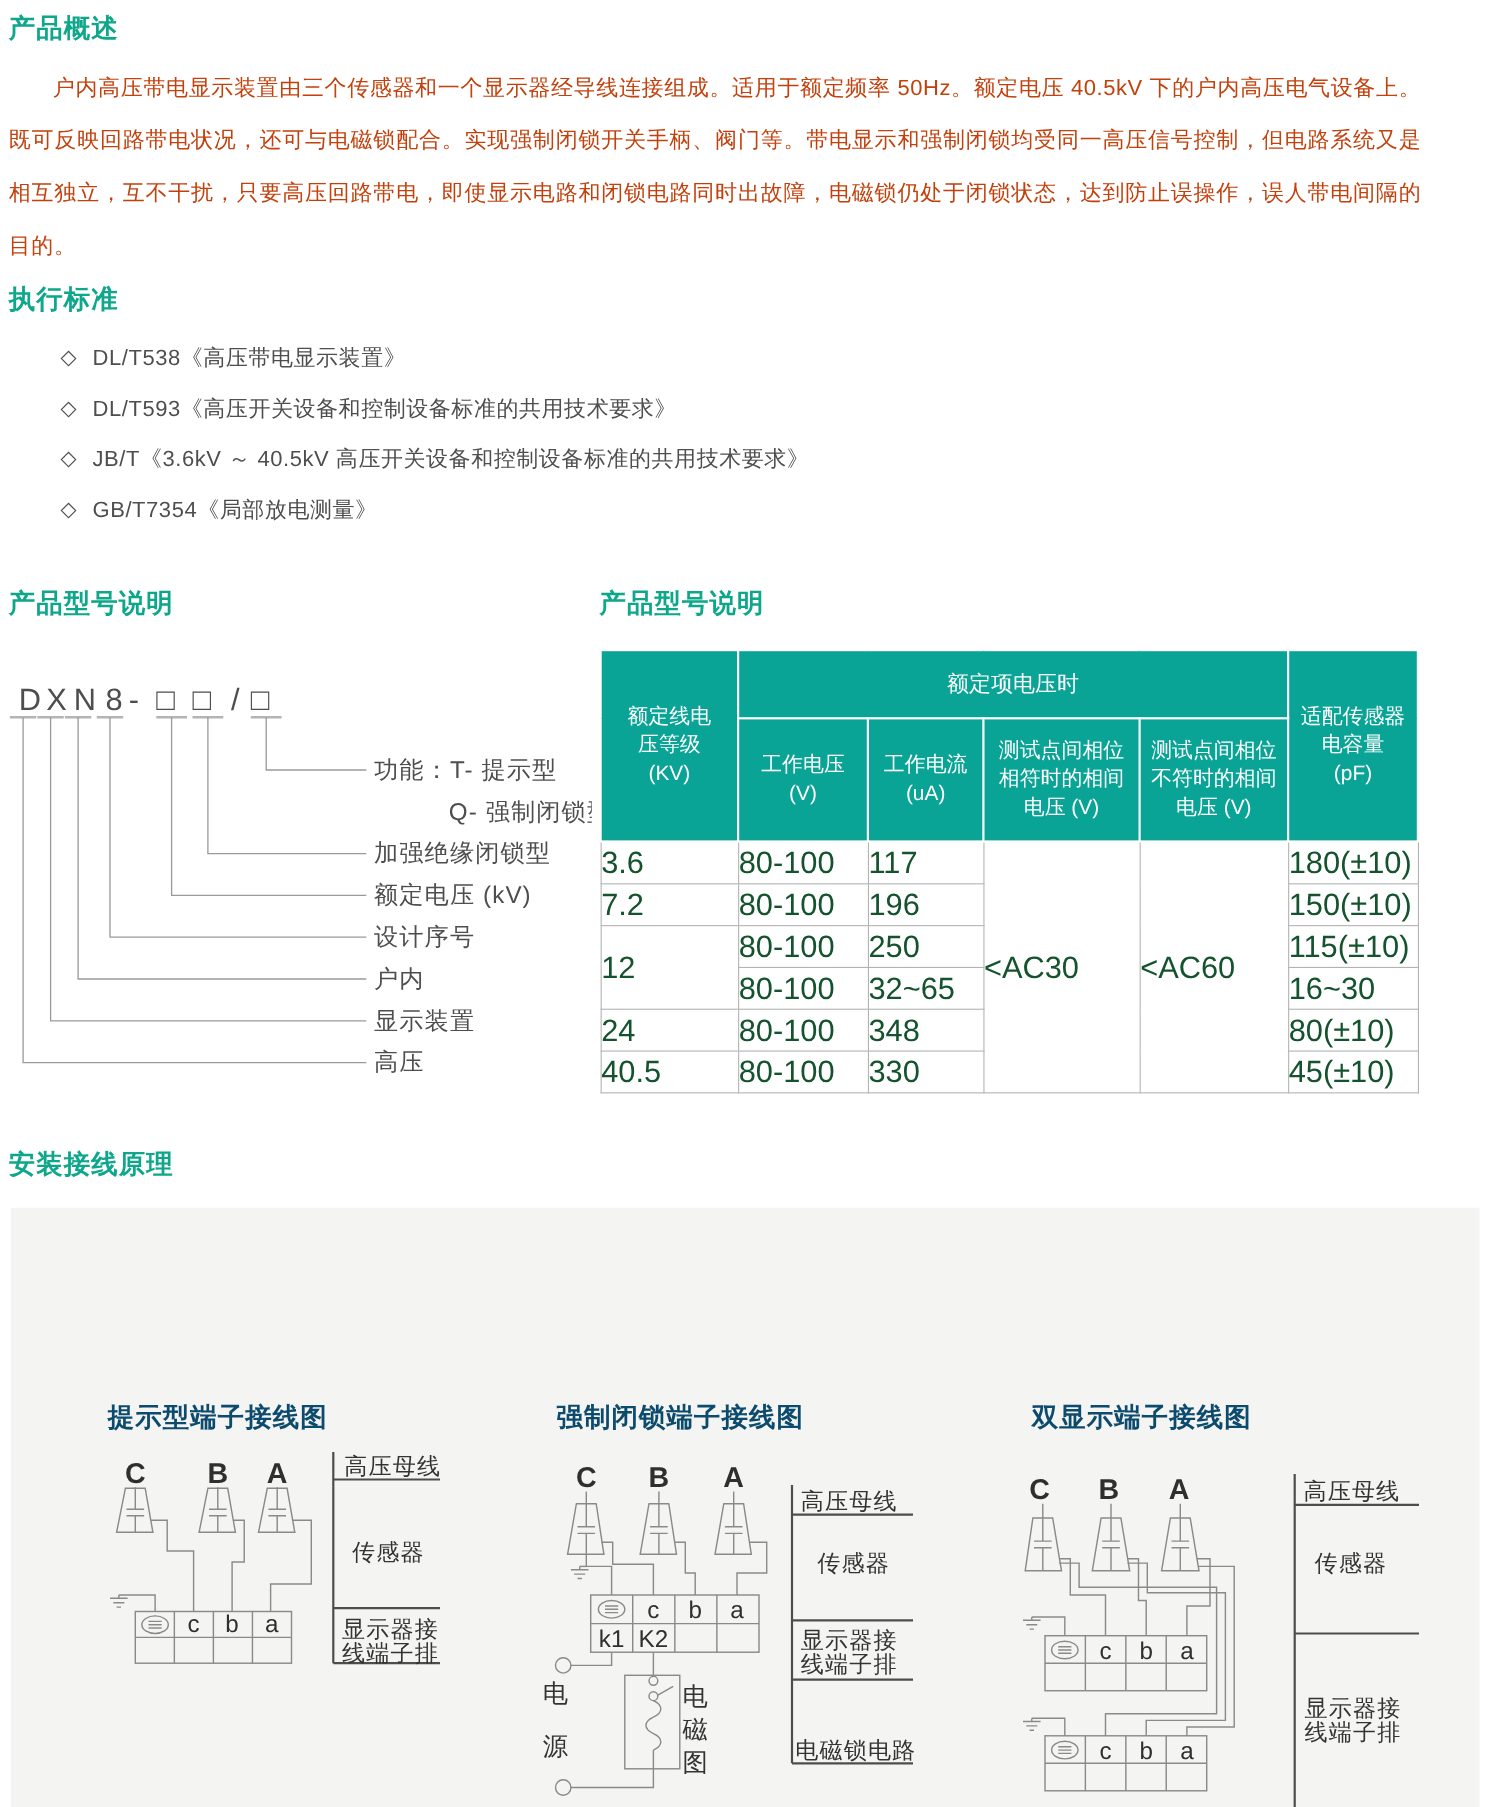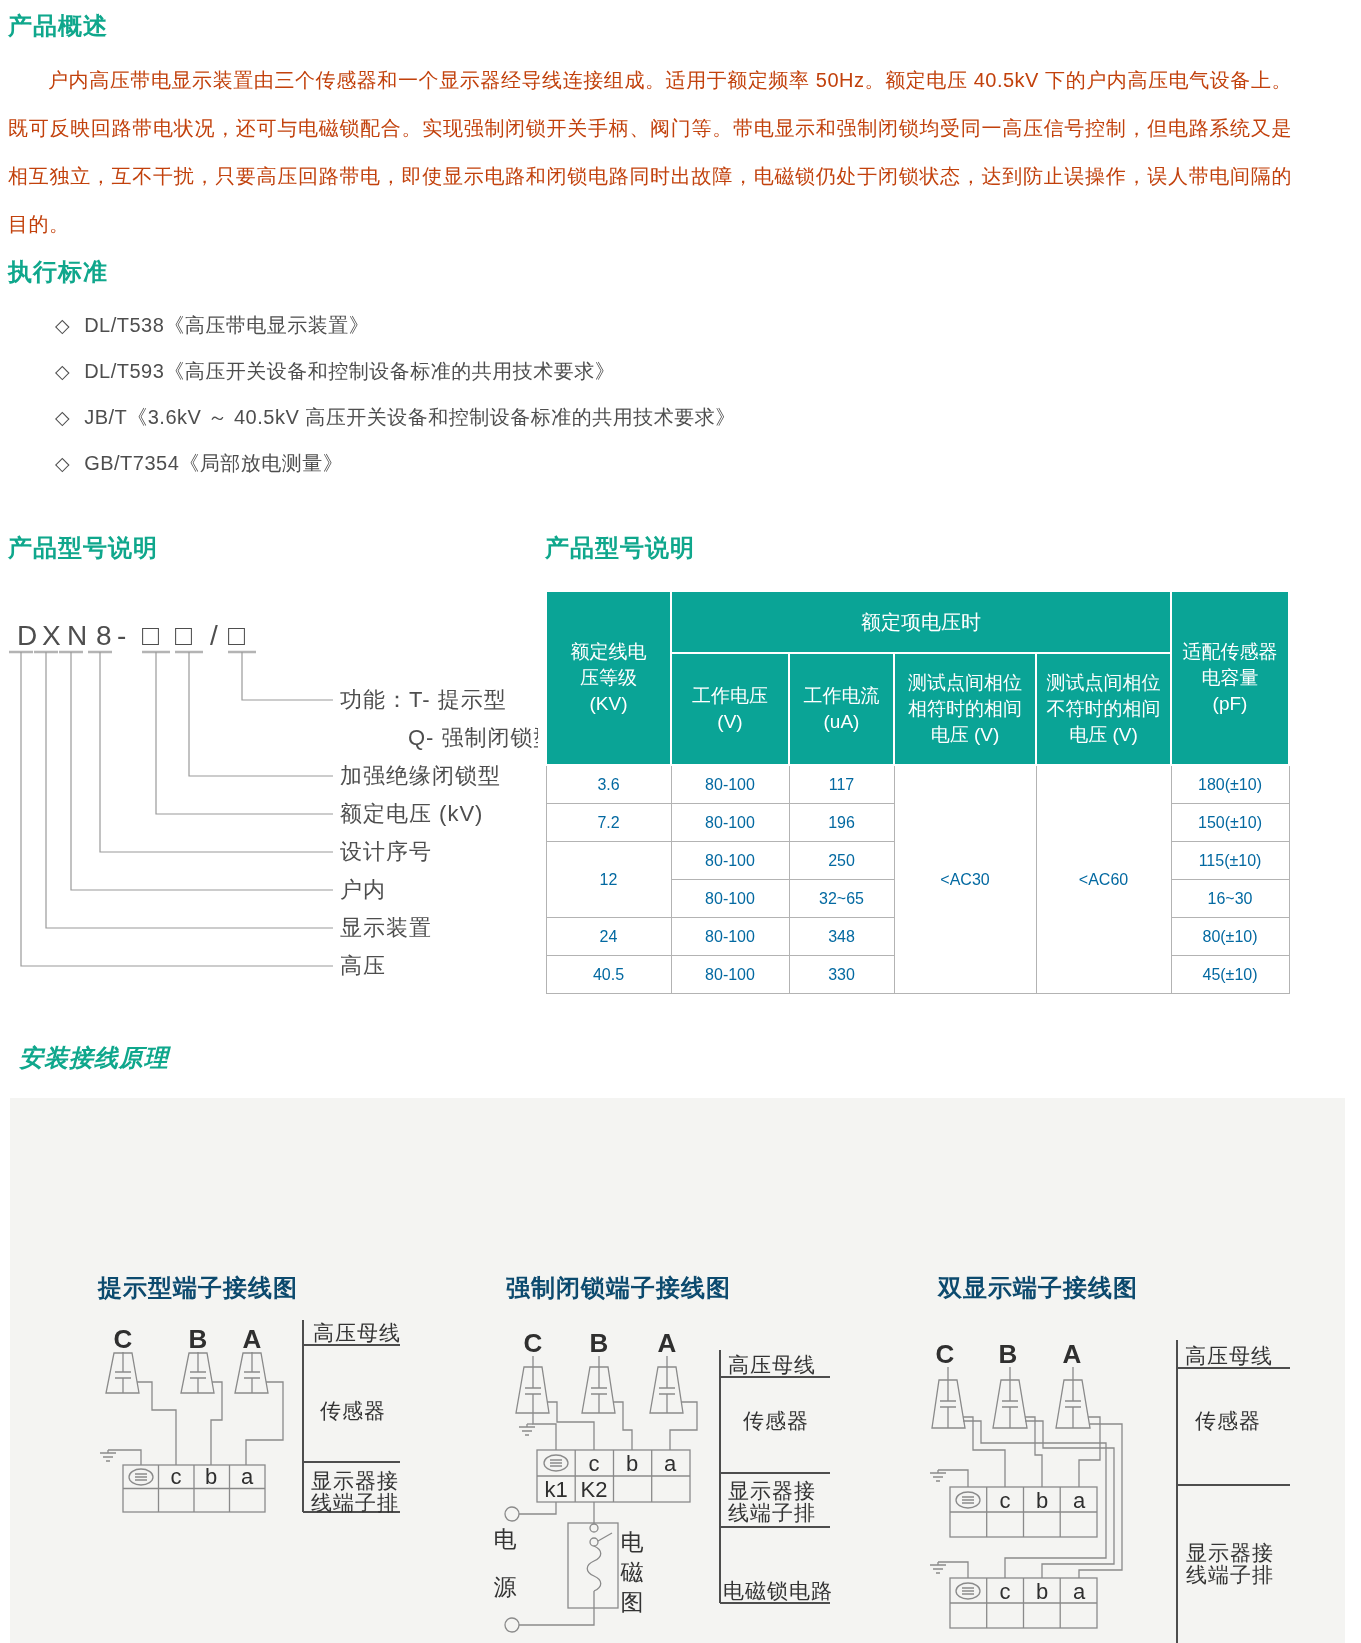--- a/index.html
+++ b/index.html
@@ -3,39 +3,39 @@
 <meta charset="utf-8">
 <style>
   html,body{margin:0;padding:0;background:#ffffff;}
   .page{position:relative;width:1361px;height:1643px;overflow:hidden;background:#fff;
         font-family:"Liberation Sans","DejaVu Sans",sans-serif;}
   .sec-title{position:absolute;margin:0;font-size:24px;font-weight:bold;color:#0fa78c;letter-spacing:1px;}
   #t-overview{left:8px;top:10px;}
   #t-standards{left:8px;top:256px;}
   #t-model{left:8px;top:532px;}
   #t-table{left:545px;top:532px;}
-  #t-wiring{left:19px;top:1042px;font-style:italic;}
+  #t-wiring{left:8px;top:1042px;}
   .overview-body{position:absolute;left:8px;top:56px;width:1284px;margin:0;
         font-size:20px;line-height:48px;color:#c2410c;text-align:justify;text-indent:2em;letter-spacing:0.5px;}
   .standards-list{position:absolute;left:55px;top:302px;margin:0;padding:0;list-style:none;}
   .standards-list li{display:flex;align-items:center;height:46px;font-size:20px;color:#4e4e4e;letter-spacing:0.5px;}
   .standards-list .diamond{font-size:19px;margin-right:14px;color:#4e4e4e;}
   
   .model-svg{position:absolute;left:8px;top:595px;}
   .model-svg .ln{stroke:#9a9a9a;stroke-width:1.2;fill:none;}
   .model-svg .tick{stroke:#b4b4b4;stroke-width:2.4;fill:none;}
   .model-svg .mc{font-size:28px;fill:#4e4e4e;}
   .model-svg .ml{font-size:22px;fill:#4e4e4e;letter-spacing:1px;}
   
   .spec-table{position:absolute;left:545px;top:590px;border-collapse:collapse;table-layout:fixed;}
   .spec-table th{background:#0aa496;color:#fff;font-weight:normal;font-size:19px;
         border:2px solid #ffffff;white-space:pre-line;line-height:26px;padding:0 4px;}
   .spec-table th.gh{font-size:20px;height:60px;}
   .spec-table tr.sub th{height:110px;}
-  .spec-table td{border:1px solid #b3b3b3;text-align:center;font-size:16px;color:#0369a1;height:37px;padding:0;}
+  .spec-table td{border:1px solid #b3b3b3;font-size:28px;color:#14532d;height:37px;padding:0;}
   
   .wiring-panel{position:absolute;left:10px;top:1098px;width:1335px;height:545px;background:#f4f4f2;}
   .diag-title{position:absolute;margin:0;font-size:24px;color:#0c4a6e;letter-spacing:1px;}
   #dt1{left:98px;top:1272px;} #dt2{left:506px;top:1272px;} #dt3{left:938px;top:1272px;}
   .dsvg{position:absolute;}
   #dsvg1{left:95px;top:1300px;} #dsvg2{left:460px;top:1300px;} #dsvg3{left:880px;top:1300px;}
   .dsvg .w{stroke:#8a8a8a;stroke-width:1.3;fill:none;}
   .dsvg .bk{stroke:#4d4d4d;stroke-width:2;fill:none;}
   .dsvg .ph{font-size:26px;font-weight:600;fill:#2f2f2f;text-anchor:middle;}
   .dsvg .tl{font-size:22px;fill:#2f2f2f;text-anchor:middle;}

